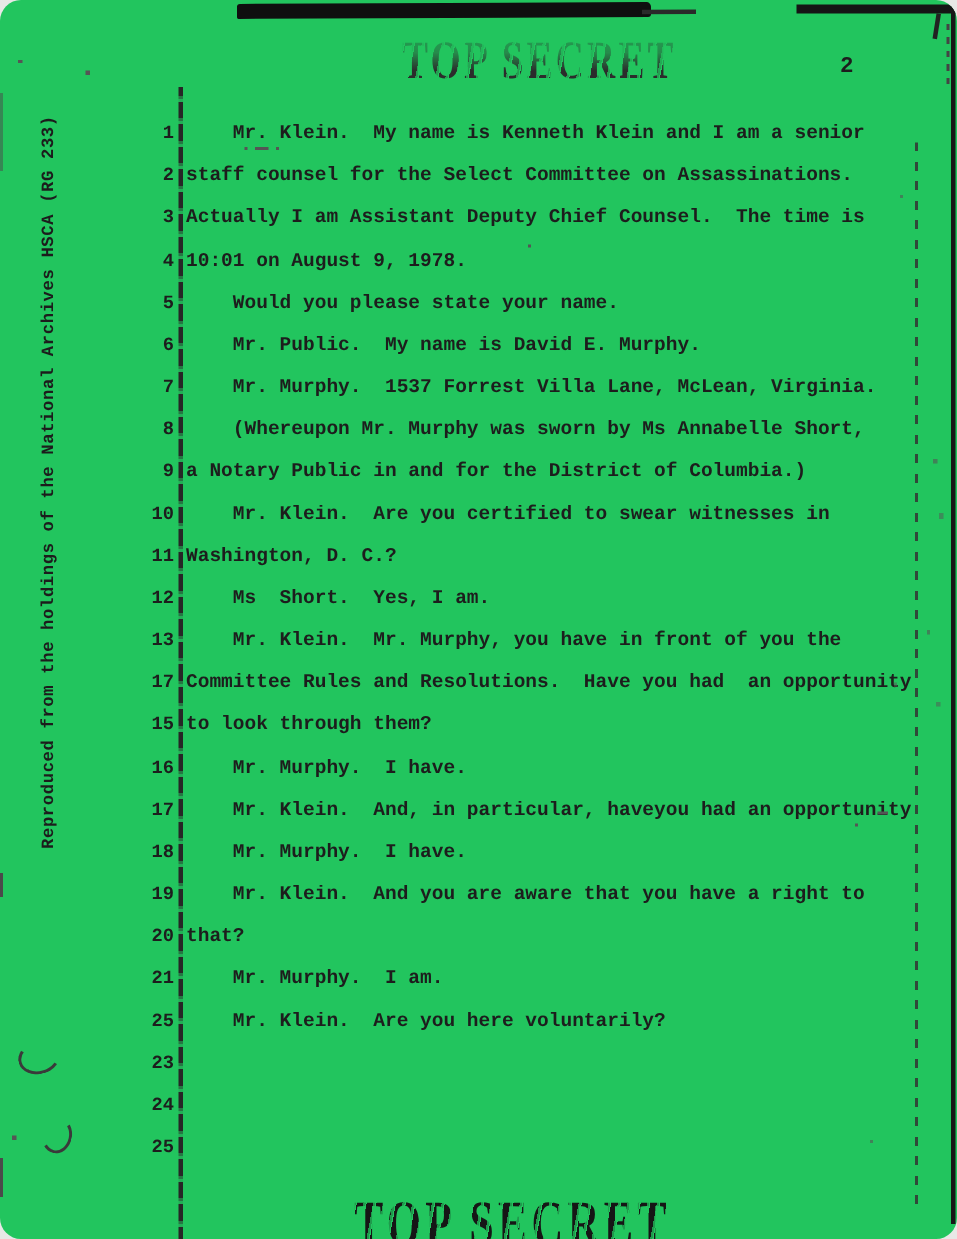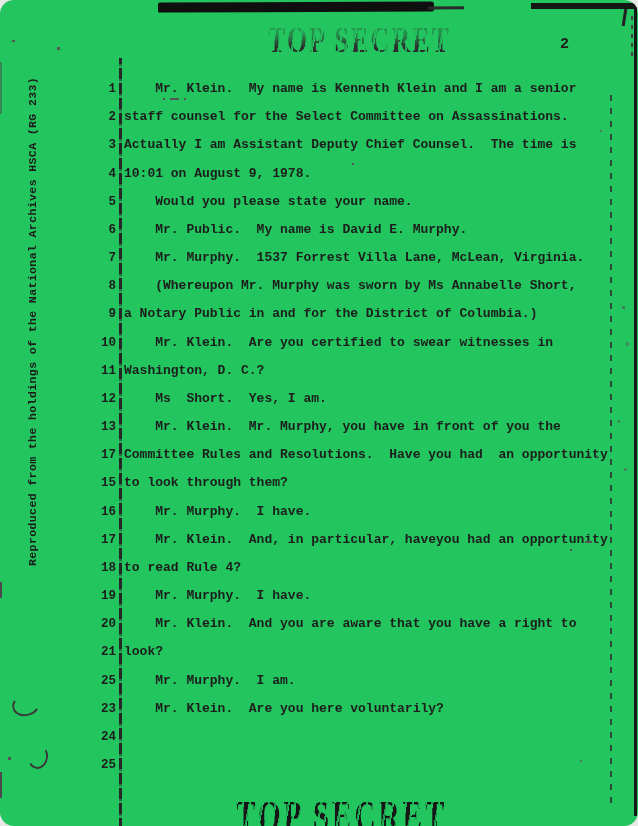--- a/index.html
+++ b/index.html
@@ -117,24 +117,23 @@
       <div class="t-line">    (Whereupon Mr. Murphy was sworn by Ms Annabelle Short,</div>
       <div class="t-line">a Notary Public in and for the District of Columbia.)</div>
       <div class="t-line">    Mr. Klein.  Are you certified to swear witnesses in</div>
       <div class="t-line">Washington, D. C.?</div>
       <div class="t-line">    Ms  Short.  Yes, I am.</div>
       <div class="t-line">    Mr. Klein.  Mr. Murphy, you have in front of you the</div>
       <div class="t-line">Committee Rules and Resolutions.  Have you had  an opportunity</div>
       <div class="t-line">to look through them?</div>
       <div class="t-line">    Mr. Murphy.  I have.</div>
       <div class="t-line">    Mr. Klein.  And, in particular, haveyou had an opportunity</div>
-      <div class="t-line">to read Rule 4?</div>
       <div class="t-line">    Mr. Murphy.  I have.</div>
       <div class="t-line">    Mr. Klein.  And you are aware that you have a right to</div>
-      <div class="t-line">look?</div>
+      <div class="t-line">that?</div>
       <div class="t-line">    Mr. Murphy.  I am.</div>
       <div class="t-line">    Mr. Klein.  Are you here voluntarily?</div>
     </div>
 
   <div class="right-dashed"></div>
   <div class="right-edge"></div>
   <div class="right-edge-dash"></div>
 
   <div class="left-frag" style="left:0;top:62px;height:52px;opacity:.5"></div>
   <div class="left-frag" style="left:0;top:582px;height:16px"></div>

